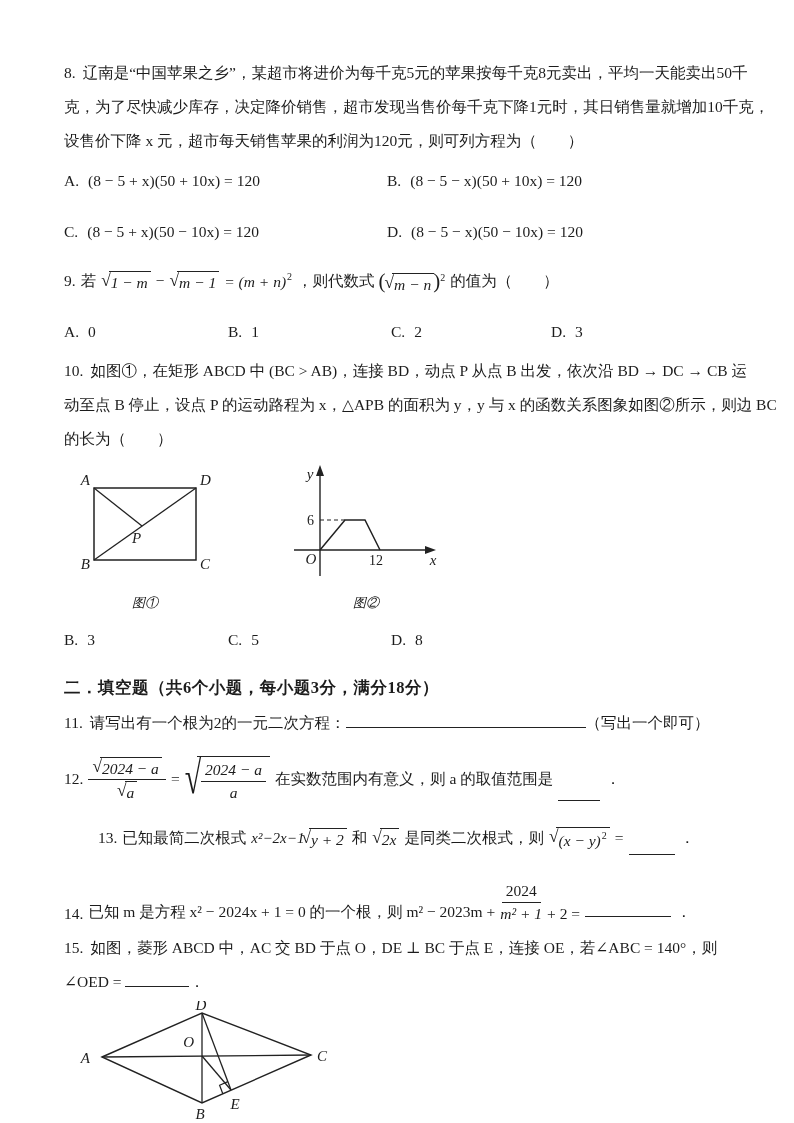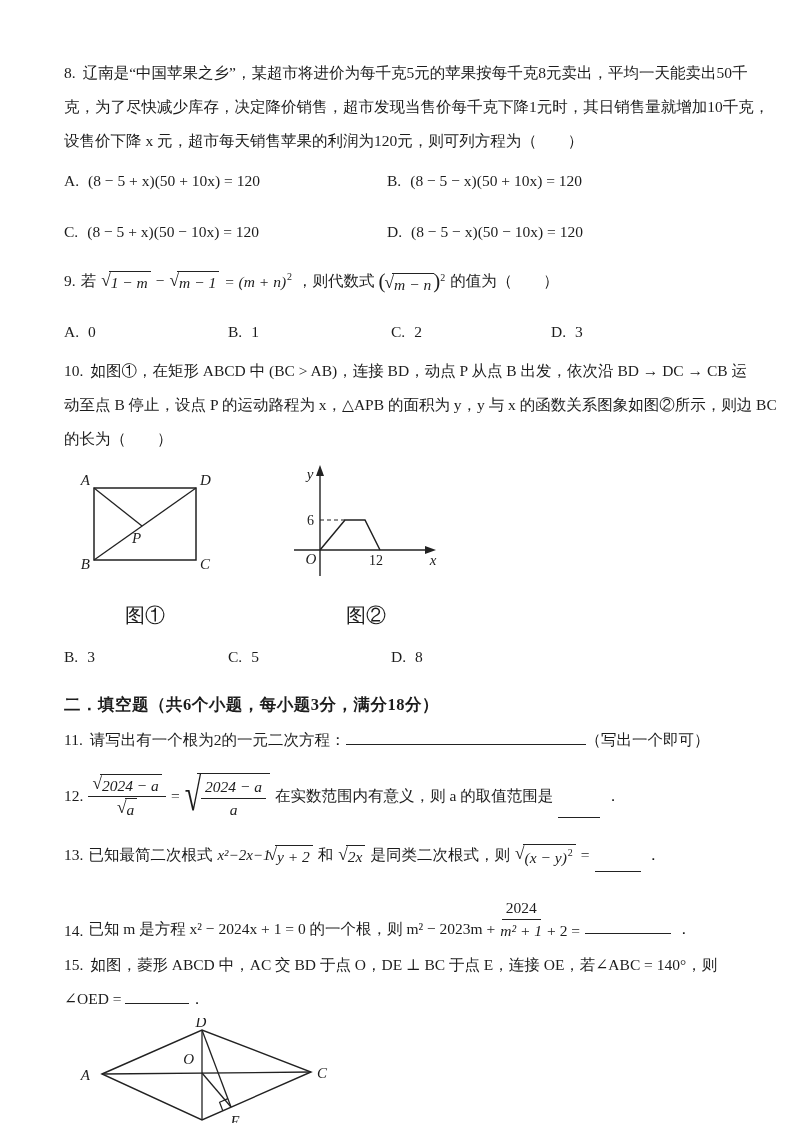--- a/index.html
+++ b/index.html
@@ -16,21 +16,21 @@
 
   
   .opt-grid2{display:grid;grid-template-columns:323px 1fr;row-gap:23px;margin:9px 0 12px;line-height:28px;}
   .opt-grid4{display:grid;grid-template-columns:164px 163px 160px 1fr;margin:14px 0 4px;line-height:28px;}
 
   
   .frow{display:flex;align-items:center;white-space:nowrap;}
   .frow > *{margin-right:5px;}
   .q9row{height:46px;margin-top:6px;}
   .q12row{height:56px;margin:12px 0 6px;}
-  .q13row{height:46px;margin:8px 0 2px;}
+  .q13row{height:46px;margin:8px 0 2px;justify-content:center;}
   .q14row{height:54px;margin:8px 0 2px;align-items:flex-end;}
 
   
   .sqrt{display:inline-flex;align-items:flex-start;}
   .rsign{font-size:1.12em;line-height:1.15;margin-right:-2px;}
   .rad{border-top:1.2px solid #222;padding:2px 3px 0 2px;line-height:1.15;}
   .sqrt2{display:inline-flex;align-items:center;}
   .rsign2{font-size:30px;font-weight:300;display:inline-block;transform:scaleY(1.55);transform-origin:50% 58%;margin-right:-4px;}
   .rad2{border-top:1.3px solid #222;padding:3px 4px 0;}
 
@@ -44,21 +44,21 @@
   .bigp{font-size:21px;font-weight:300;margin:0 -1px;}
 
   
   .blank{display:inline-block;border-bottom:1.2px solid #222;height:13px;vertical-align:baseline;}
   .b240{width:240px;} .b42{width:42px;} .b46{width:46px;} .b86{width:86px;} .b64{width:64px;}
   .frow .blank{align-self:flex-end;margin-bottom:6px;}
 
   
   .figrow{display:flex;align-items:flex-end;gap:66px;margin:8px 0 0 6px;}
   .figbox{display:flex;flex-direction:column;align-items:center;}
-  .figcap{margin-top:20px;font-size:20px;}
+  .figcap{margin-top:12px;font-size:13px;font-style:italic;}
   svg text{font-family:"Liberation Serif","DejaVu Serif",serif;}
   .svglab{font-style:italic;font-size:15px;fill:#1c1c1c;}
   .svglab2{font-size:14px;fill:#1c1c1c;}
 
   .sec-header{font-weight:bold;font-size:16.5px;margin:23px 0 8px;letter-spacing:0.5px;}
   .q10block{margin-top:8px;}
   .q11row{line-height:32px;white-space:nowrap;}
   .q15block{margin-top:8px;line-height:36px;white-space:nowrap;}
   .rhombuswrap{margin:2px 0 0 4px;}
 </style>

